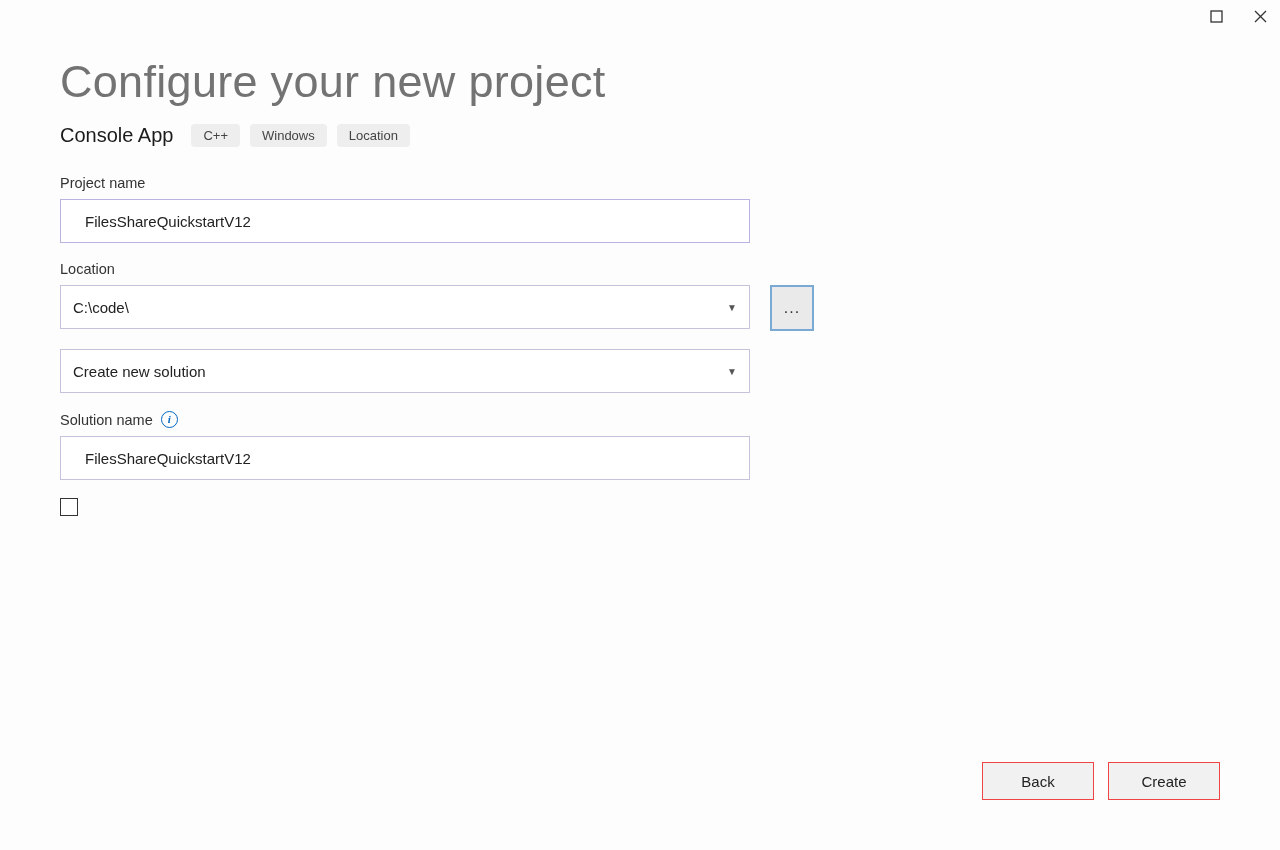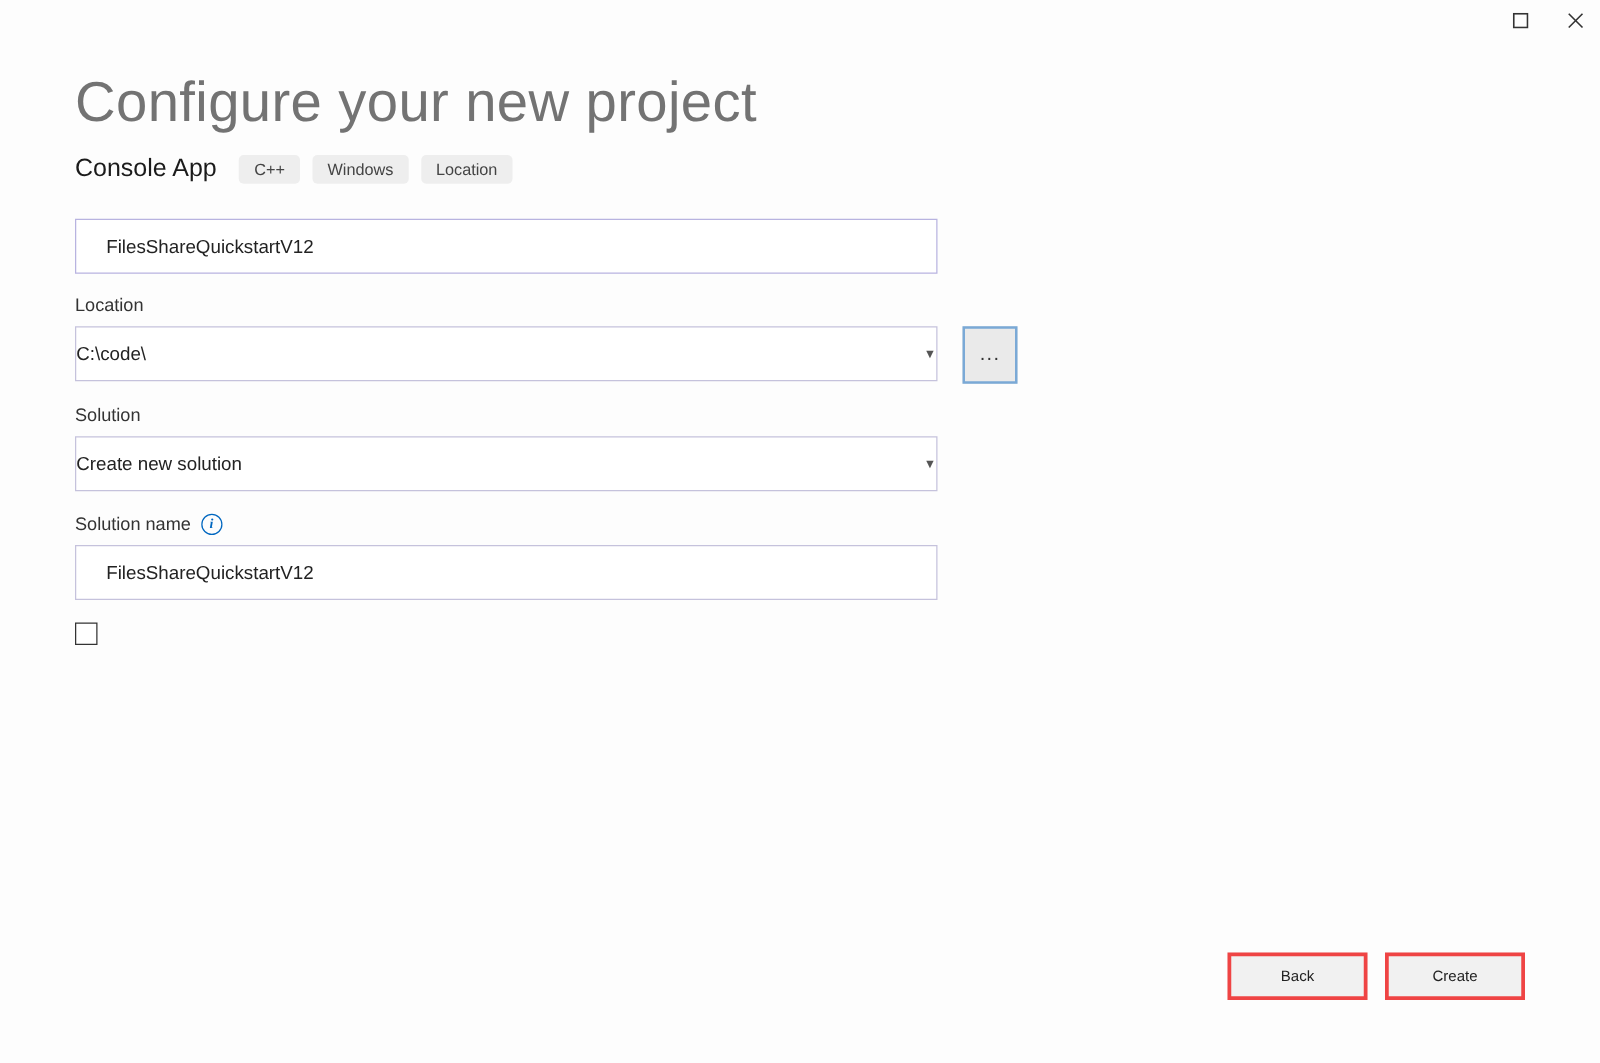--- a/index.html
+++ b/index.html
@@ -98,21 +98,21 @@
     font-size: 15px;
     color: #222;
     outline: none;
   }
   .text-input.focused { border: 1px solid #b8b3e0; }
   .combo {
     width: 690px;
     height: 44px;
     border: 1px solid #c5c2dc;
     background: #fff;
-    padding: 0 0;
+    padding: 0 12px;
     font-size: 15px;
     color: #222;
     display: flex;
     align-items: center;
     justify-content: space-between;
     cursor: pointer;
   }
   .combo .caret {
     font-size: 10px;
     color: #555;
@@ -151,24 +151,24 @@
   .footer {
     position: absolute;
     right: 60px;
     bottom: 50px;
     display: flex;
     gap: 14px;
   }
   .footer-btn {
     width: 112px;
     height: 38px;
-    border: 3px solid #ef4444;
+    border: 1px solid #ef4444;
     background: #f1f1f1;
     color: #222;
-    font-size: 12px;
+    font-size: 15px;
     display: flex;
     align-items: center;
     justify-content: center;
     cursor: pointer;
   }
 </style>
 </head>
 <body>
 
 <div class="titlebar">
@@ -191,38 +191,38 @@
   <div class="subtitle-row">
     <span class="subtitle">Console App</span>
     <div class="tags">
       <span class="tag">C++</span>
       <span class="tag">Windows</span>
       <span class="tag">Location</span>
     </div>
   </div>
 
   <div class="form-group">
+    <label class="form-label">Project name</label>
     <input class="text-input focused" type="text" value="FilesShareQuickstartV12" style="">
   </div>
 
   <div class="form-group">
     <label class="form-label">Location</label>
     <div class="row">
       <div class="combo">
         <span>C:\code\</span>
         <span class="caret">▼</span>
       </div>
       <div class="browse-btn">
         <span>...</span>
       </div>
     </div>
   </div>
 
   <div class="form-group">
-    <label class="form-label">Solution</label>
     <div class="combo">
       <span>Create new solution</span>
       <span class="caret">▼</span>
     </div>
   </div>
 
   <div class="form-group">
     <div class="label-row">
       <span class="form-label" style="margin-bottom:0">Solution name</span>
       <span class="info-icon">i</span>

